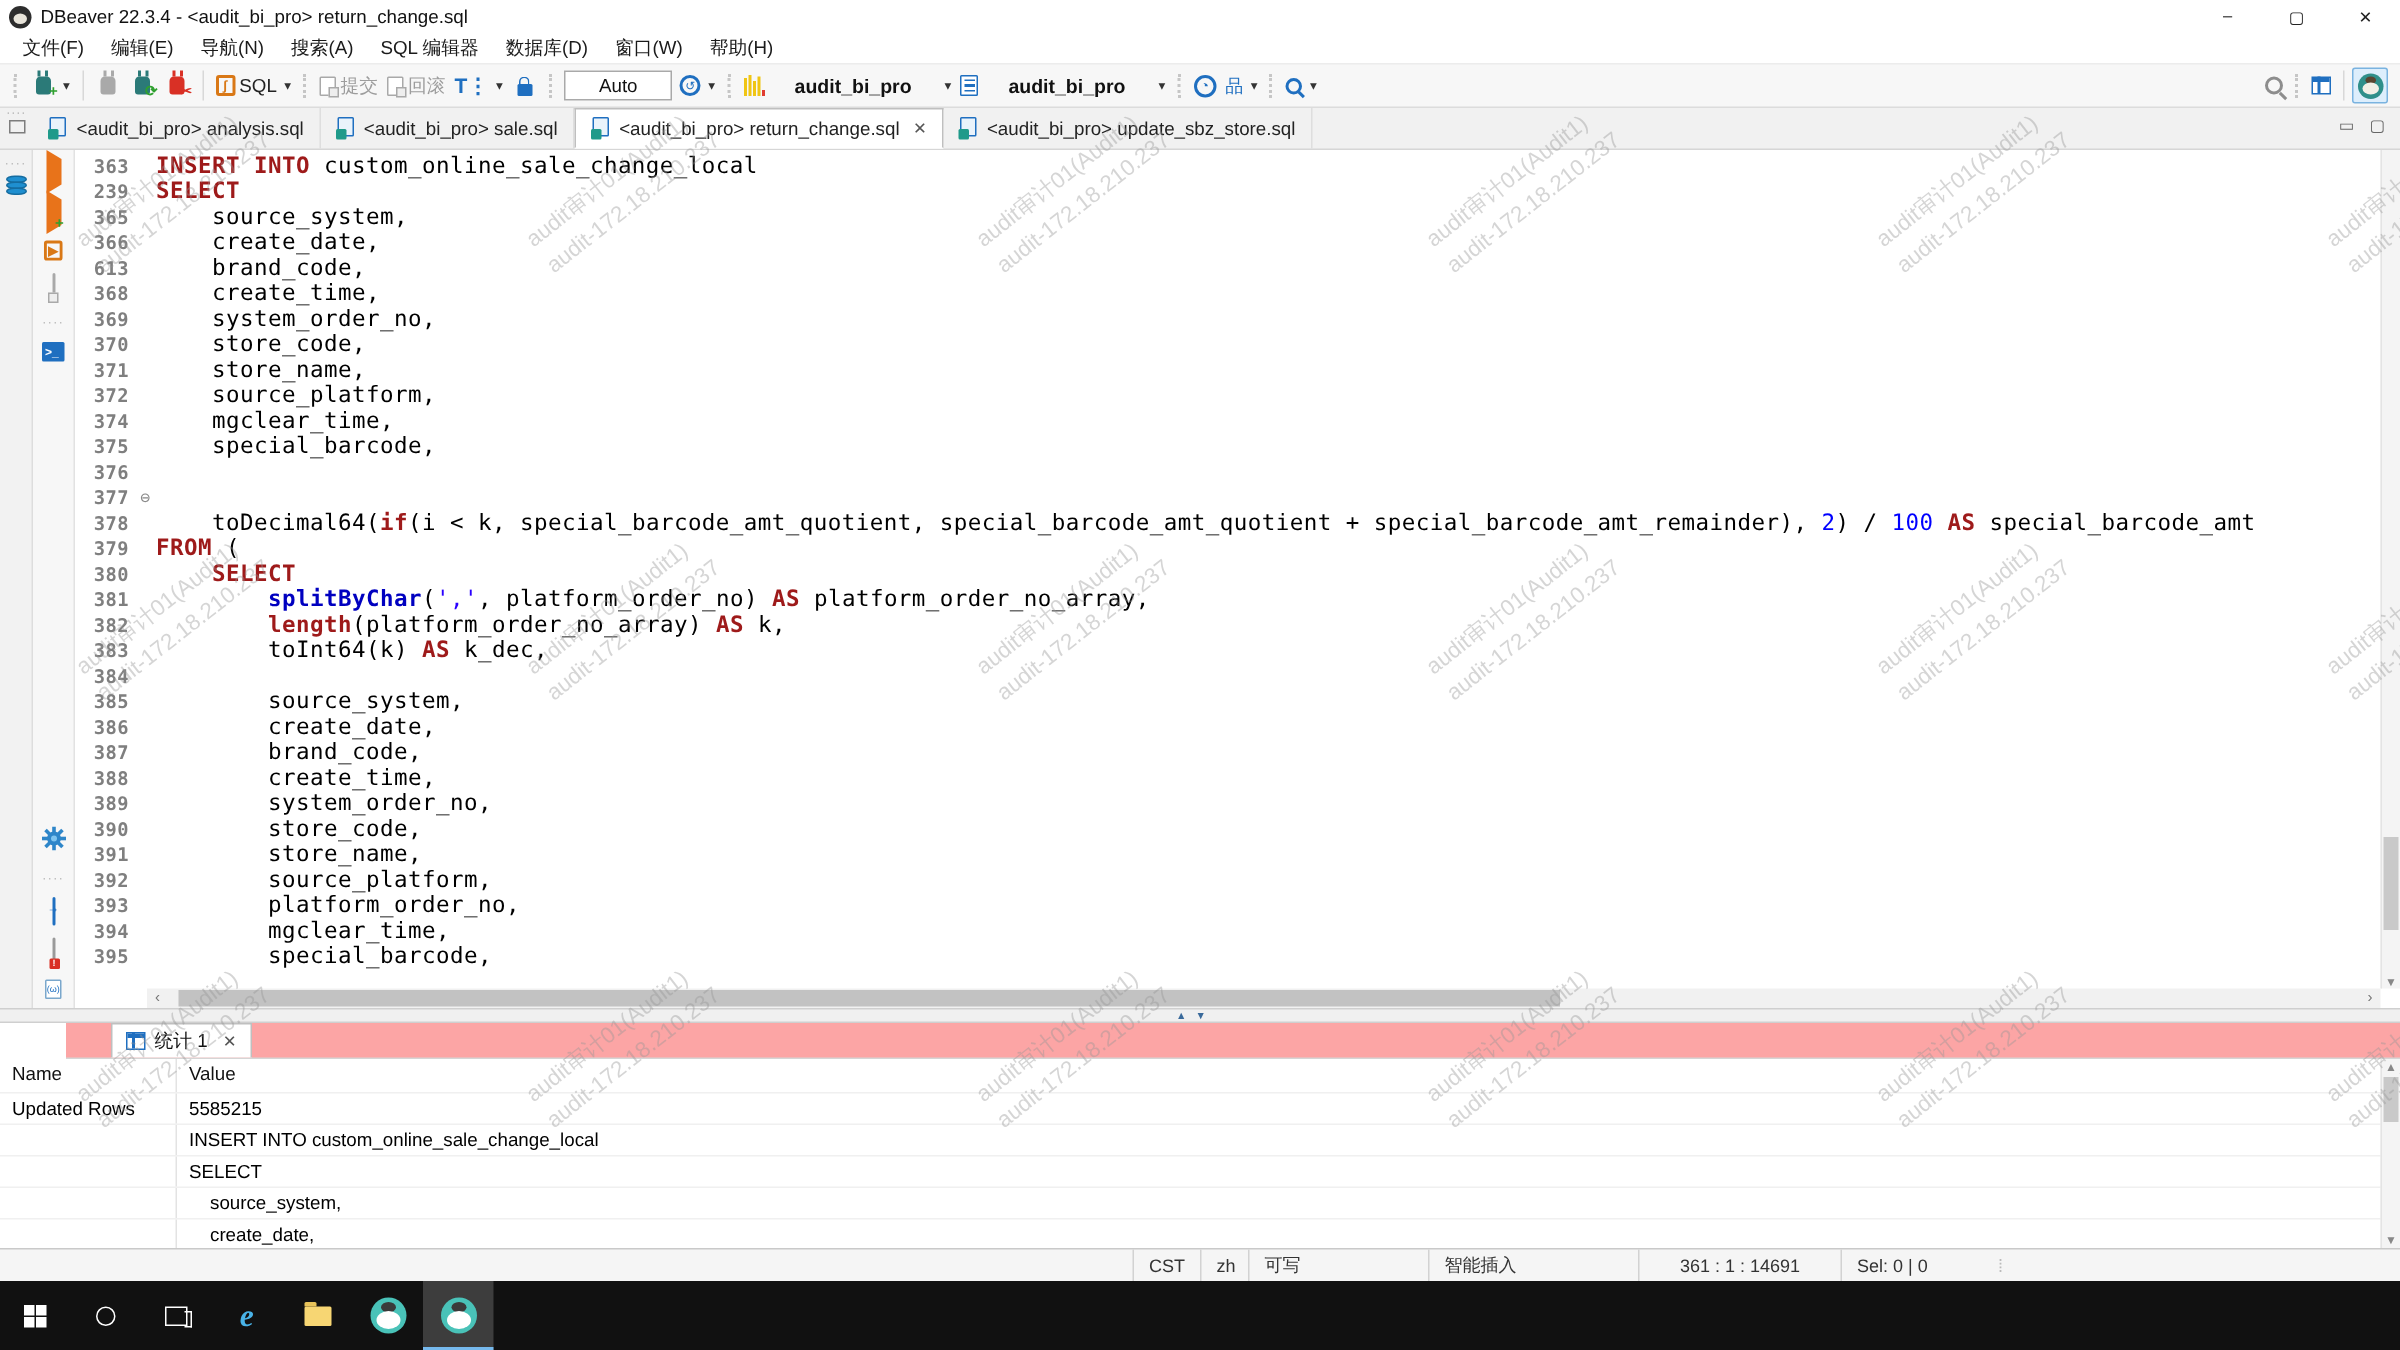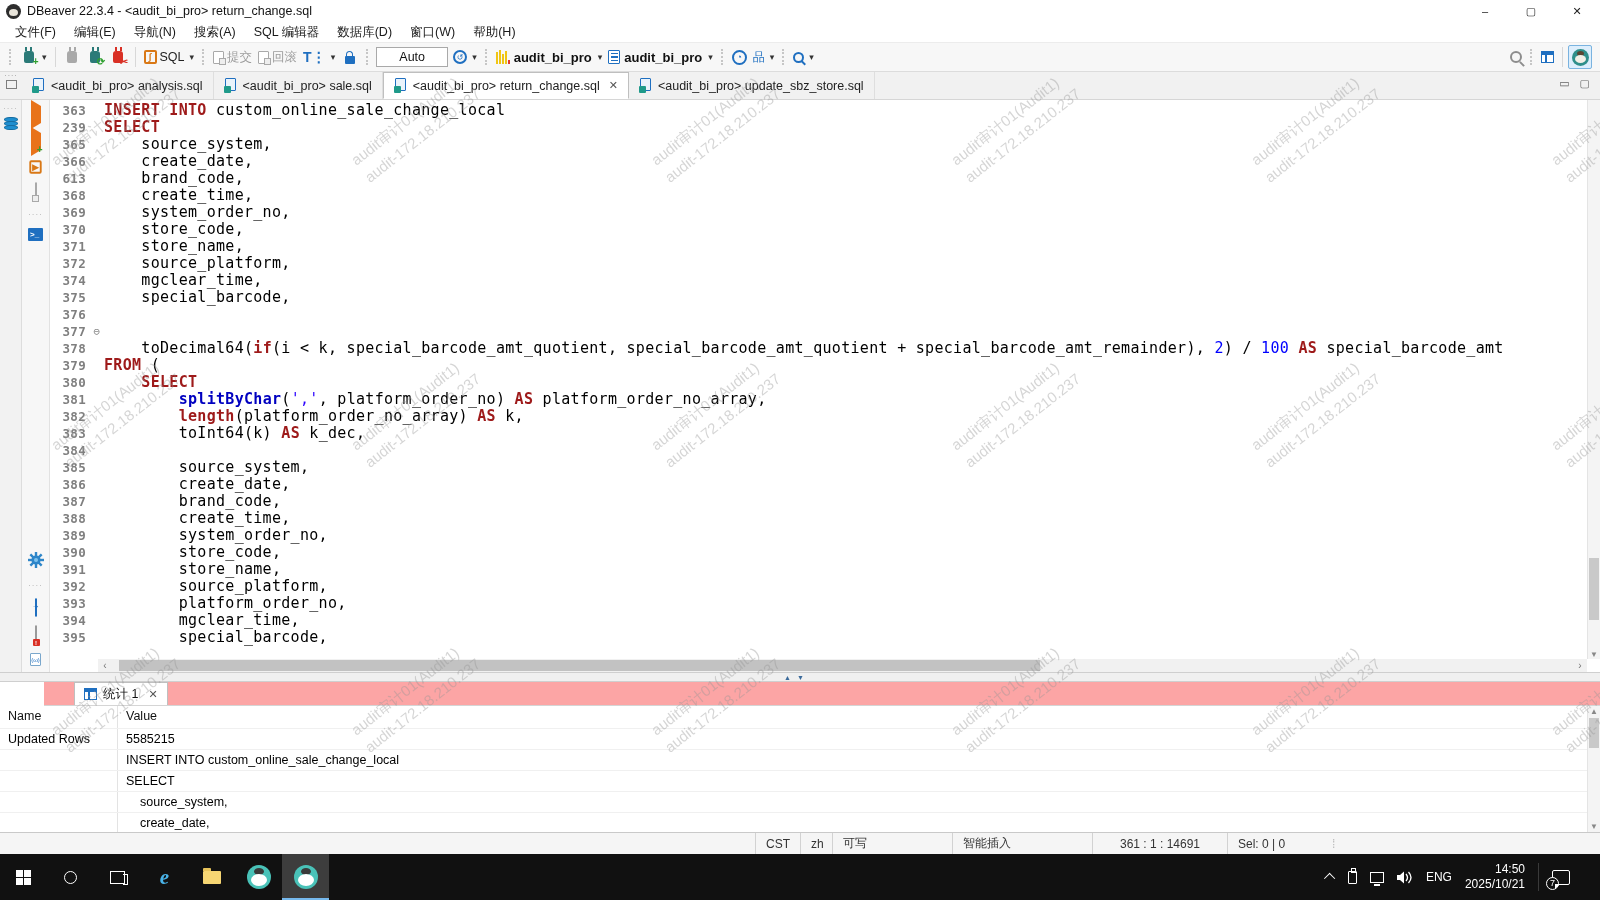--- a/index.html
+++ b/index.html
@@ -18,21 +18,21 @@
   .menu-item { padding:0 9px; }
 
   
   .toolbar { height:30px; background:#f7f7f7; border-top:1px solid #ececec; border-bottom:1px solid #dcdcdc; display:flex; align-items:center; font-size:12.5px; color:#222; padding:0 4px; }
   .handle { width:3px; height:16px; border-left:2px dotted #c6c6c6; margin:0 5px; }
   .tsep { width:1px; height:20px; background:#d8d8d8; margin:0 5px; }
   .tbtn { display:flex; align-items:center; gap:3px; padding:2px 3px; }
   .drop::after { content:"▾"; font-size:9px; color:#333; margin-left:2px; }
   .dim { color:#9d9d9d; }
   .combo { width:72px; height:20px; background:#fff; border:1px solid #a9a9a9; display:flex; align-items:center; justify-content:center; font-size:12.5px; color:#111; margin:0 2px; }
-  .conn-label { font-weight:bold; font-size:13px; color:#111; margin:0 1px; }
+  .conn-label { font-weight:bold; font-size:13px; color:#111; margin:0 17px; }
   .icon16 { width:17px; height:17px; display:inline-flex; align-items:center; justify-content:center; flex:0 0 auto; }
   .spacer { flex:1; }
   .logo-btn { width:24px; height:24px; border:1px solid #7ab3e0; background:#ddeefc; border-radius:2px; display:flex; align-items:center; justify-content:center; margin-right:4px; }
   .beaver { width:17px; height:17px; border-radius:50%; background:#2f8f8a; position:relative; }
   .beaver::after { content:""; position:absolute; left:3px; top:6px; width:11px; height:8px; border-radius:50%; background:#f2efe6; }
   .beaver::before { content:""; position:absolute; left:5px; top:2px; width:7px; height:5px; border-radius:50%; background:#5a4632; }
 
   
   .tabbar { height:28px; background:#f1f1f1; border-bottom:1px solid #d6d6d6; display:flex; align-items:center; }
   .tabbar-left { width:22px; height:100%; display:flex; flex-direction:column; align-items:center; padding-top:1px; color:#9a9a9a; }
@@ -640,39 +640,20 @@
       </div>
     <div class="tkbtn">
         <span class="folder"></span>
       </div>
     <div class="tkbtn">
         <span class="tkbeaver"></span>
       </div>
     <div class="tkbtn active">
         <span class="tkbeaver"></span>
       </div>
-    <div class="tray">
-      <span class="chev-up"></span>
-      <span class="usb"></span>
-      <span class="net"></span>
-      <svg width="16" height="13" viewBox="0 0 16 13">
-        <polygon points="0,4 3,4 7,0.5 7,12.5 3,9 0,9" fill="#fff"></polygon>
-        <path d="M9 3 q3 3.5 0 7 M11.5 1 q5 5.5 0 11" stroke="#fff" stroke-width="1.3" fill="none"></path>
-      </svg>
-      <span>ENG</span>
-      <span class="clock">
-        <div>14:50</div>
-        <div>2025/10/21</div>
-      </span>
-      <span class="tray-sep"></span>
-      <span class="notif">
-        <span class="badge">7</span>
-      </span>
-      <span class="showdesk"></span>
-    </div>
   </div>
 
   <div id="wm">
       <div class="wmtile" style="left: 45px; top: 105px;">
         <div>audit审计01(Audit1)</div>
         <div>audit-172.18.210.237</div>
       </div>
       <div class="wmtile" style="left: 345px; top: 105px;">
         <div>audit审计01(Audit1)</div>
         <div>audit-172.18.210.237</div>

